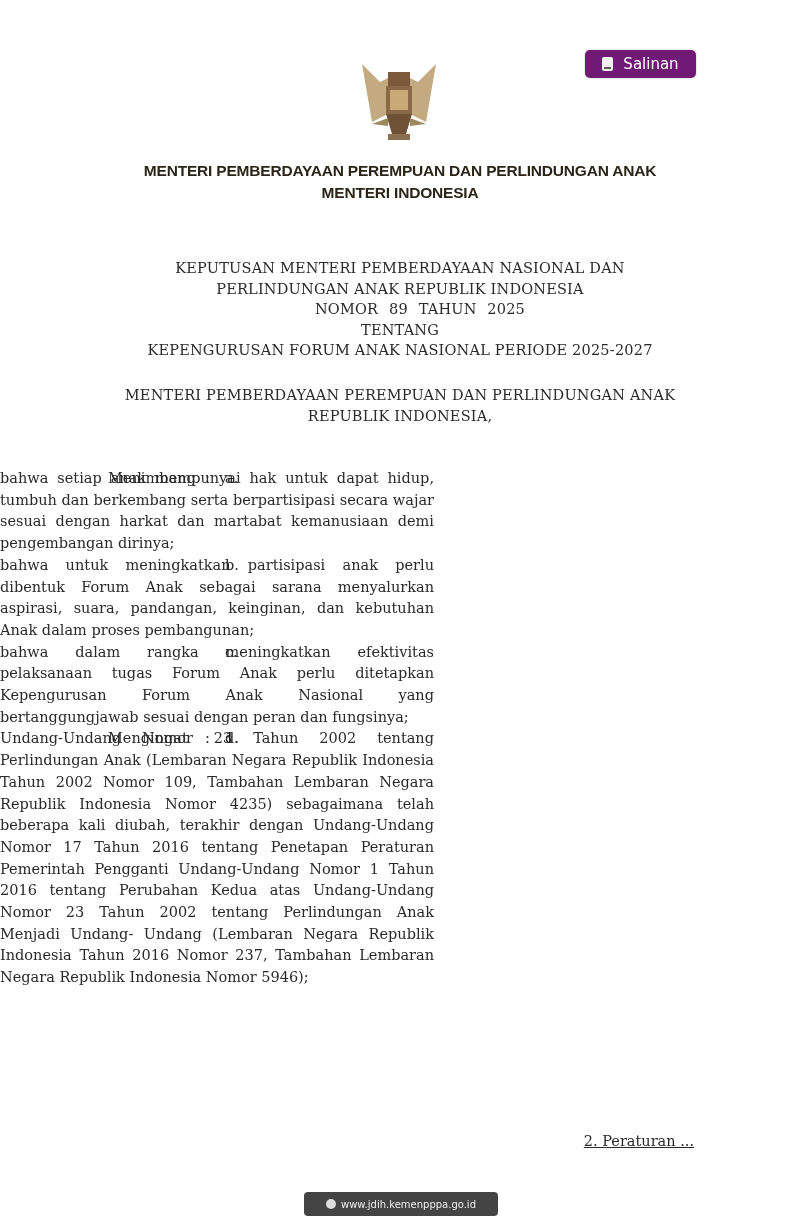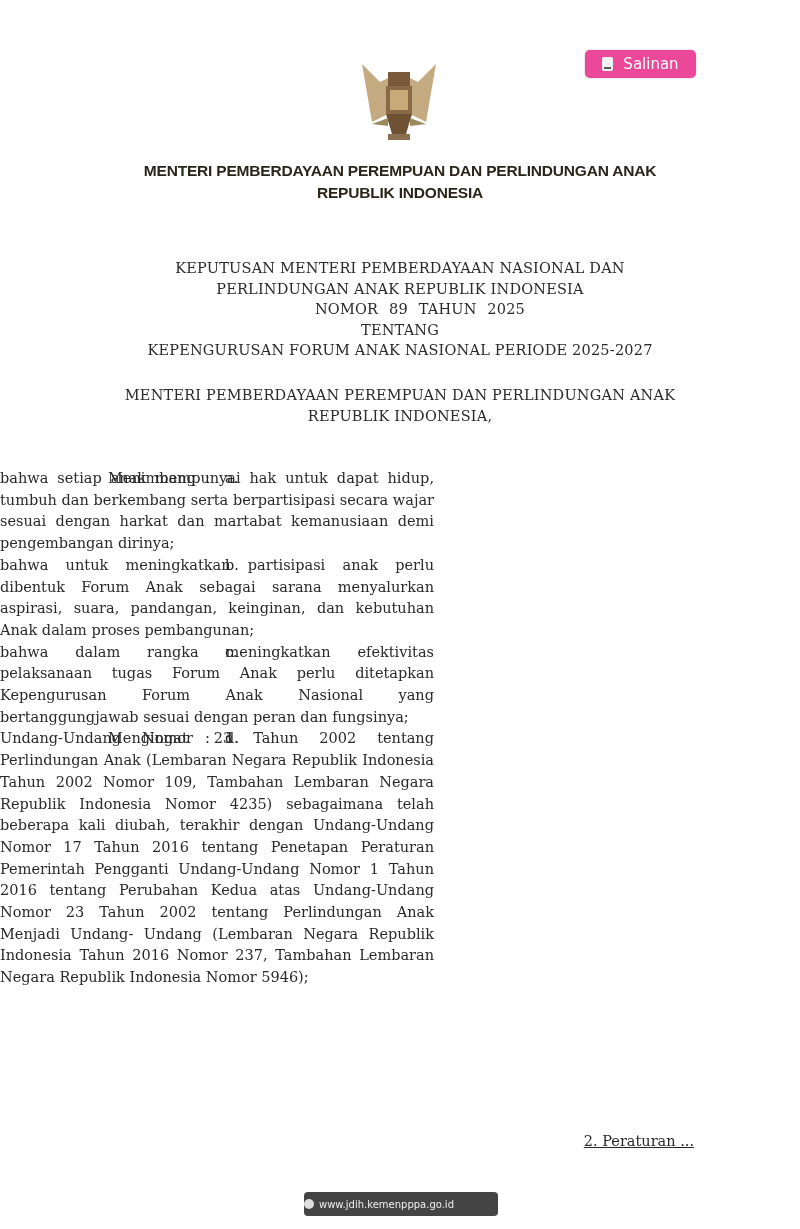--- a/index.html
+++ b/index.html
@@ -1,35 +1,35 @@
 <!DOCTYPE html>
 <html><head>
 <meta charset="utf-8">
 <style>
   html, body { margin:0; padding:0; background:#ffffff; }
   body { width:800px; height:1229px; position:relative; overflow:hidden; font-family:"DejaVu Serif", serif; color:#2a2a2a; }
-  .copy-btn { position:absolute; left:585px; top:50px; width:111px; height:28px; background:#ec4899; border-radius:5px; color:#fff; font-family:"DejaVu Sans", sans-serif; font-size:15px; display:flex; align-items:center; justify-content:center; gap:10px; box-shadow:0 0 2px rgba(0,0,0,0.3); cursor:pointer; }
+  .copy-btn { position:absolute; left:585px; top:50px; width:111px; height:28px; background:#701a75; border-radius:5px; color:#fff; font-family:"DejaVu Sans", sans-serif; font-size:15px; display:flex; align-items:center; justify-content:center; gap:10px; box-shadow:0 0 2px rgba(0,0,0,0.3); cursor:pointer; }
   .copy-icon { width:11px; height:14px; background:#f2f2f2; border-radius:2px; position:relative; }
   .copy-icon::after { content:""; position:absolute; left:2px; right:2px; bottom:2px; height:2px; background:#595959; }
   .emblem { position:absolute; left:352px; top:52px; width:94px; height:94px; }
   .head1 { position:absolute; left:0; width:800px; top:160px; text-align:center; font-family:"Liberation Sans", sans-serif; font-weight:bold; font-size:15.5px; color:#2b2418; letter-spacing:-0.2px; line-height:22px; }
   .head1 .l1 { display:block; padding-left:0px; }
   .title { position:absolute; left:0; width:800px; top:258px; text-align:center; font-size:14.5px; line-height:20.5px; letter-spacing:0.2px; color:#2a2a2a; }
   .title span { display:block; }
   .title .nomor { word-spacing:6px;padding-left:40px; }
   .menteri2 { position:absolute; left:0; width:800px; top:385px; text-align:center; font-size:14.5px; line-height:21px; letter-spacing:0.2px; }
   .menteri2 span { display:block; }
   .body { position:absolute; left:0; top:468px; width:800px; font-size:14.5px; line-height:21.7px; }
   .row { position:relative; }
   .lbl { position:absolute; left:108px; top:0; }
   .colon { position:absolute; left:205px; top:0; }
   .letter { position:absolute; left:225px; top:0; }
   .txt { width:434px; text-align:justify; text-align-last:left; }
   .next { position:absolute; top:1133px; right:106px; font-size:14.5px;text-decoration:underline; }
-  .footer-url { position:absolute; left:304px; top:1192px; width:194px; height:24px; background:#444; border-radius:4px; color:#eee; font-family:"DejaVu Sans", sans-serif; font-size:10px; display:flex; align-items:center; justify-content:flex-start; gap:5px; }
+  .footer-url { position:absolute; left:304px; top:1192px; width:194px; height:24px; background:#444; border-radius:4px; color:#eee; font-family:"DejaVu Sans", sans-serif; font-size:10px; display:flex; align-items:center; justify-content:center; gap:5px; }
   .globe { width:10px; height:10px; border-radius:50%; background:#ddd; display:inline-block; }
 </style>
 </head>
 <body>
 
 <div class="copy-btn">
   <span class="copy-icon"></span>
   <span>Salinan</span>
 </div>
 
@@ -40,21 +40,21 @@
   <rect x="34" y="34" width="26" height="28" fill="#8a6a46"></rect>
   <rect x="38" y="38" width="18" height="20" fill="#c8a978"></rect>
   <path d="M34 62 L60 62 L54 82 L40 82 Z" fill="#6f5236"></path>
   <path d="M20 72 L36 66 L36 74 Z" fill="#9c8a5c"></path>
   <path d="M74 72 L58 66 L58 74 Z" fill="#9c8a5c"></path>
   <rect x="36" y="82" width="22" height="6" fill="#8a7050"></rect>
 </svg>
 
 <div class="head1">
   <span class="l1">MENTERI PEMBERDAYAAN PEREMPUAN DAN PERLINDUNGAN ANAK</span>
-  <span>REPUBLIK INDONESIA</span>
+  <span>MENTERI INDONESIA</span>
 </div>
 
 <div class="title">
   <span>KEPUTUSAN MENTERI PEMBERDAYAAN NASIONAL DAN</span>
   <span>PERLINDUNGAN ANAK REPUBLIK INDONESIA</span>
   <span class="nomor">NOMOR   89   TAHUN 2025</span>
   <span>TENTANG</span>
   <span>KEPENGURUSAN FORUM ANAK NASIONAL PERIODE 2025-2027</span>
 </div>
 

